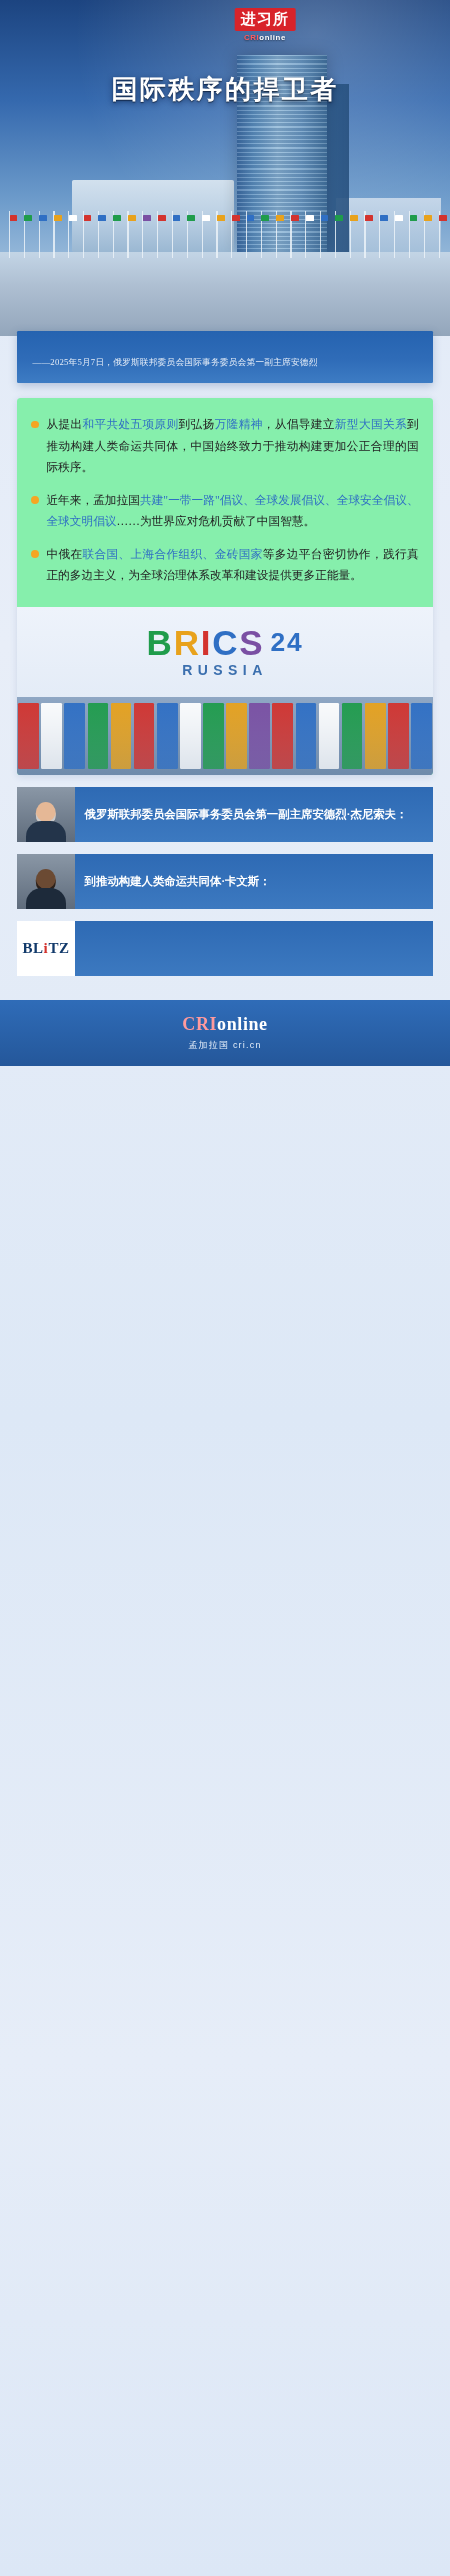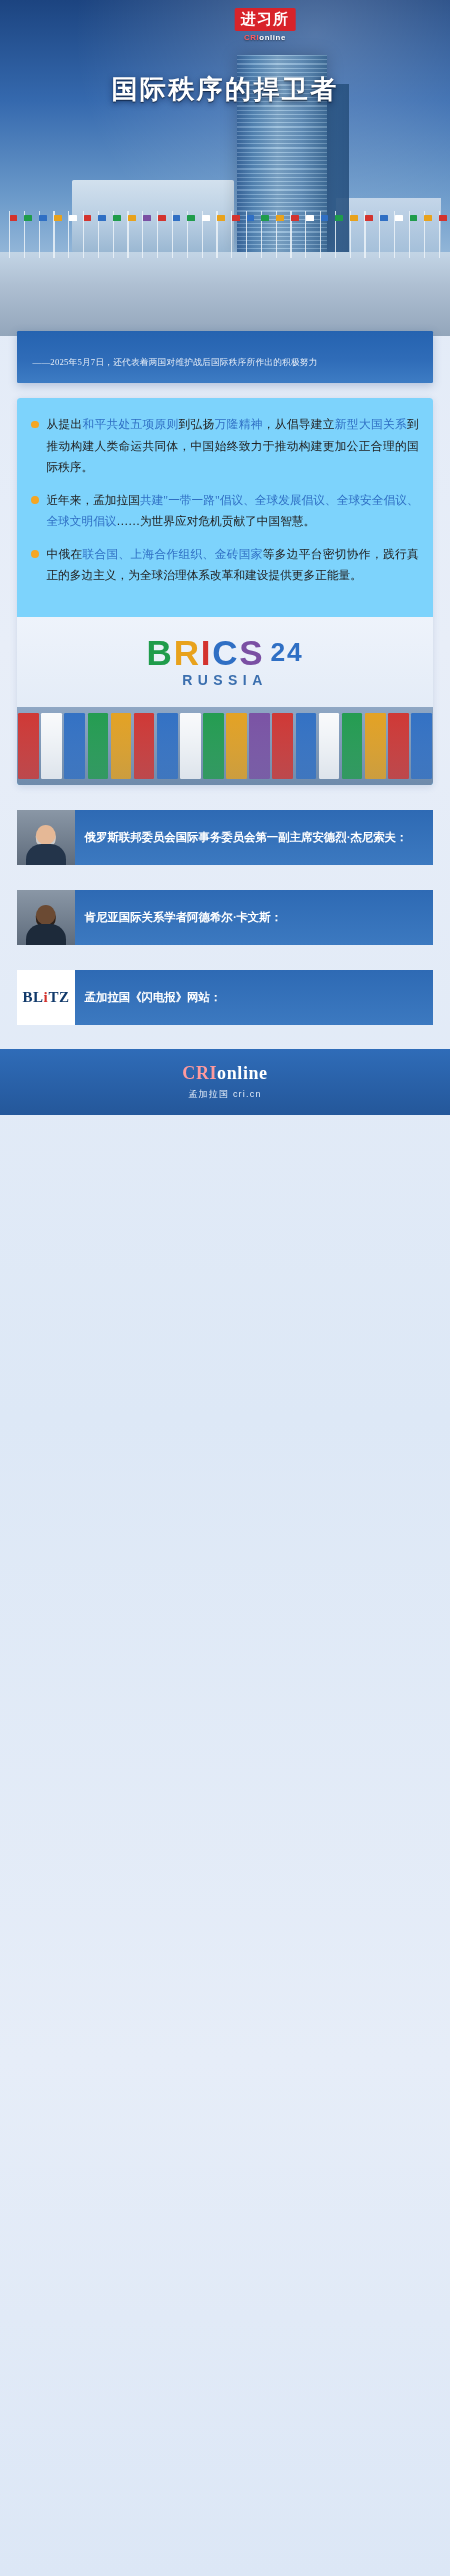--- a/index.html
+++ b/index.html
@@ -166,34 +166,34 @@
     font-size: 8.7px;
     line-height: 15.6px;
     text-align: left;
     text-indent: 0;
     color: #e6eef8;
   }
 
   
   .card {
     margin: 15.6px 17px 0 17px;
-    background: #7dd3fc;
+    background: #86efac;
     border-radius: 3.6px;
     box-shadow: 0 1.8px 7.2px rgba(40,80,140,.14);
     overflow: hidden;
   }
   .bullets {
     padding: 15.6px 14.4px 12px 14.4px;
   }
   .bullet {
     display: flex;
     align-items: flex-start;
     margin-bottom: 10.8px;
   }
-  .bullet:last-child { margin-bottom: 18px; }
+  .bullet:last-child { margin-bottom: 8px; }
   .dot {
     flex: 0 0 auto;
     width: 7.8px; height: 7.8px;
     border-radius: 50%;
     background: #f5a623;
     margin: 6.6px 7.2px 0 0;
   }
   .bullet p {
     font-size: 11.7px;
     line-height: 21.6px;
@@ -248,21 +248,21 @@
   }
   .flags-photo i {
     flex: 1 1 auto;
     margin: 6px 1.2px;
     border-radius: 1.2px;
     opacity: .95;
   }
 
   
   .quote-block {
-    margin: 25px 17px 0 17px;
+    margin: 12px 17px 0 17px;
   }
   .qb-head {
     display: flex;
     align-items: stretch;
     background: linear-gradient(180deg, #2e6ab4 0%, #3c79c0 100%);
     color: #fff;
     min-height: 55px;
   }
   .qb-photo {
     flex: 0 0 58px;
@@ -490,21 +490,21 @@
     <div class="logo-main">进习所</div>
     <div class="logo-sub"><span class="red">CRI</span>online</div>
   </div>
 
   <div class="hero-title-wrap">
     <div class="hero-title">国际秩序的捍卫者</div>
   </div>
 </div>
 
 <div class="lead">
-  <p class="src">——2025年5月7日，还代表着两国对维护战后国际秩序所作出的积极努力</p>
+  <p class="src">——2025年5月7日，俄罗斯联邦委员会国际事务委员会第一副主席安德烈</p>
 </div>
 
 <div class="card">
   <div class="bullets" id="bullets">
       <div class="bullet">
         <span class="dot"></span>
         <p><span>从提出</span><span class="hl">和平共处五项原则</span><span>到弘扬</span><span class="hl">万隆精神</span><span>，从倡导建立</span><span class="hl">新型大国关系</span><span>到推动构建人类命运共同体，中国始终致力于推动构建更加公正合理的国际秩序。</span></p>
       </div>
       <div class="bullet">
         <span class="dot"></span>
@@ -560,29 +560,28 @@
         <div class="qb-name">俄罗斯联邦委员会国际事务委员会第一副主席安德烈·杰尼索夫：</div>
       </div>
     </div>
     <div class="quote-block">
       <div class="qb-head">
         <div class="qb-photo">
           <div class="bg" style="background:linear-gradient(180deg,#8a97a6,#5f6c7c)"></div>
           <div class="head" style="background:#6b4a33;box-shadow:0 -3.6px 0 #2b211c inset"></div>
           <div class="body" style="background:#1d2a3a"></div>
         </div>
-        <div class="qb-name">肯尼亚国际关系学者阿德希尔·卡文斯：</div>
+        <div class="qb-name">到推动构建人类命运共同体·卡文斯：</div>
       </div>
     </div>
     <div class="quote-block">
       <div class="qb-head">
         <div class="qb-logo">
           <div class="blitz">BL<em>i</em>TZ</div>
         </div>
-        <div class="qb-name">孟加拉国《闪电报》网站：</div>
       </div>
     </div>
   </div>
 
 <div class="footer">
   <div class="footer-logo"><span class="r">CRI</span>online</div>
   <div class="footer-sub">孟加拉国 cri.cn</div>
 </div>
 
 

